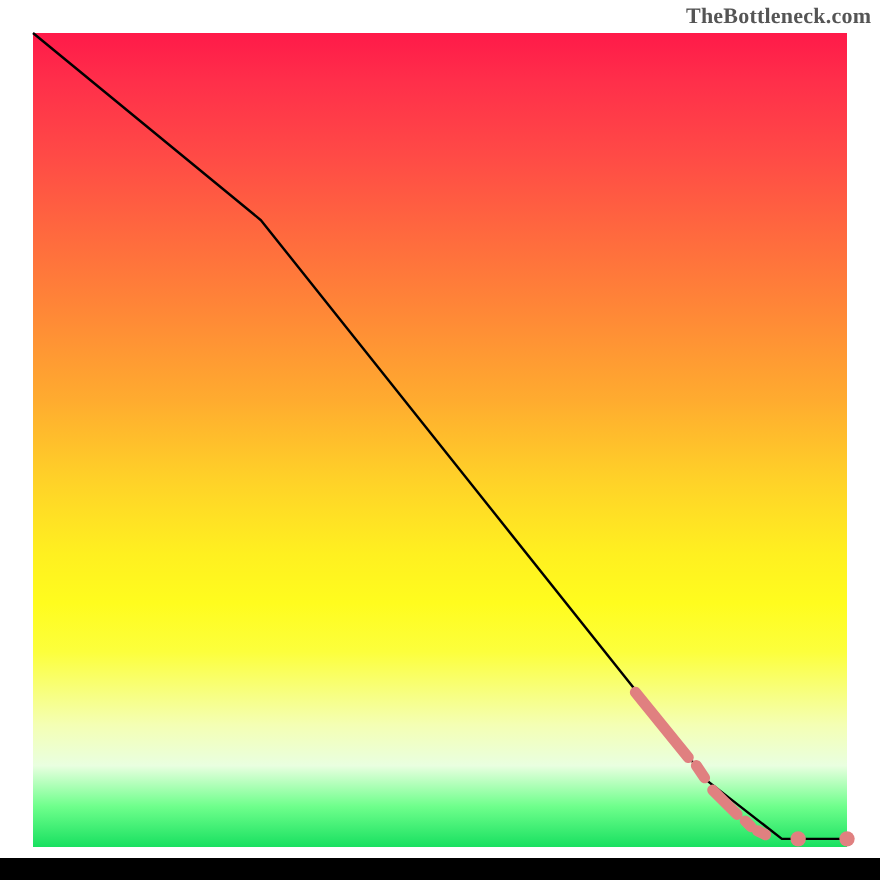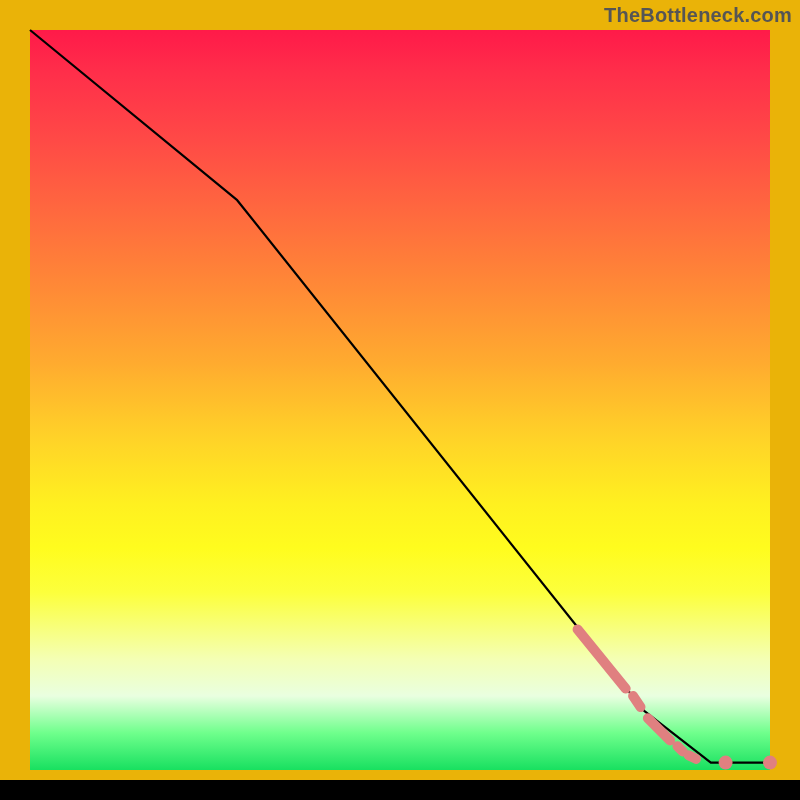--- a/index.html
+++ b/index.html
@@ -8,21 +8,22 @@
     width: 800px;
     height: 800px;
     background: #000;
     font-family: Arial, Helvetica, sans-serif;
     overflow: hidden;
   }
   .stage {
     position: relative;
     width: 800px;
     height: 780px;
-    background: #eab308;
+    background: #ffffff;
+    font-family: Liberation Serif, serif;
   }
   .attribution {
     position: absolute;
     top: 4px;
     right: 8px;
     color: #555;
     font-size: 20px;
     font-weight: 600;
     letter-spacing: 0.2px;
     user-select: none;

